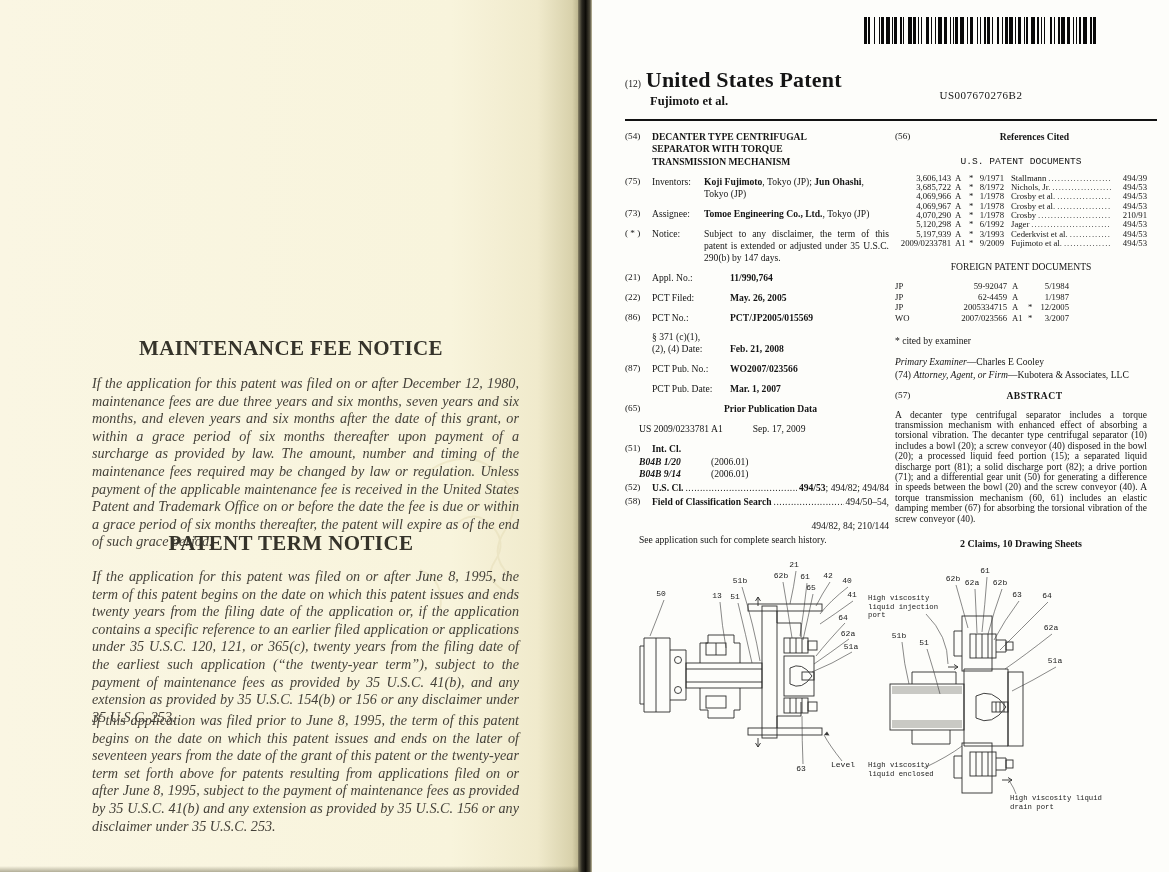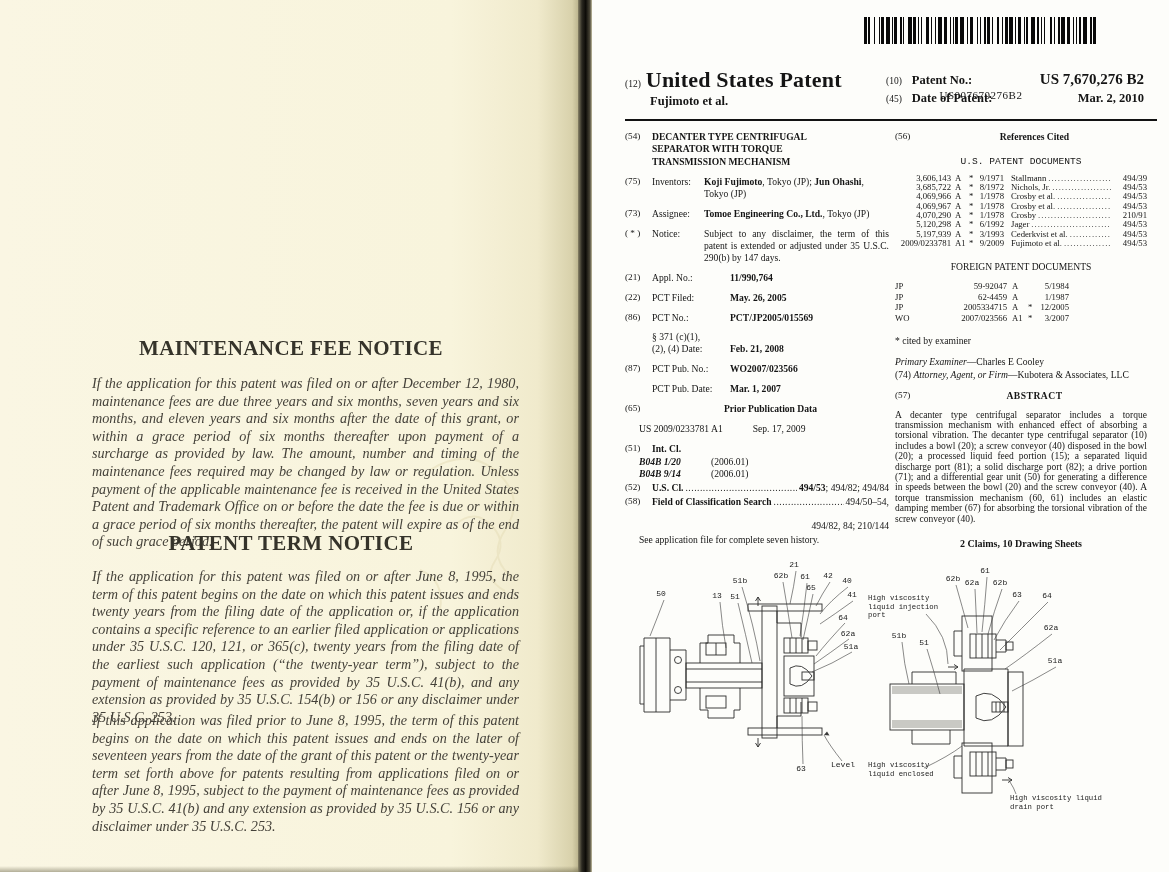--- a/index.html
+++ b/index.html
@@ -187,32 +187,20 @@
   </div>
 
   <div class="hdr-left">
     <div class="line1">
       <span class="hdr-code">(12)</span>
       <span class="hl-title">United States Patent</span>
     </div>
     <div class="hl-sub">Fujimoto et al.</div>
   </div>
 
-  <div class="hdr-right">
-    <div class="hr-row">
-      <span class="hdr-code">(10)</span>
-      <span class="hr-label">Patent No.:</span>
-      <span class="hr-val1">US 7,670,276 B2</span>
-    </div>
-    <div class="hr-row">
-      <span class="hdr-code">(45)</span>
-      <span class="hr-label">Date of Patent:</span>
-      <span class="hr-val2">Mar. 2, 2010</span>
-    </div>
-  </div>
 
   <div class="hdr-rule"></div>
 
   <div class="col col-l">
 
     <div class="bib-row">
       <span class="code">(54)</span>
       <span class="f54-title">DECANTER TYPE CENTRIFUGAL SEPARATOR WITH TORQUE TRANSMISSION MECHANISM</span>
     </div>
 
@@ -295,21 +283,21 @@
       <span><b>494/53</b><span>; 494/82; 494/84</span></span>
     </div>
 
     <div class="bib-row" style="margin-bottom:12px">
       <span class="code">(58)</span>
       <span class="bold">Field of Classification Search</span>
       <span class="dots"></span>
       <span>494/50–54,</span>
     </div>
     <div class="f58-l2">494/82, 84; 210/144</div>
-    <div class="f58-note">See application file for complete seven history.</div>
+    <div class="f58-note">See application such for complete search history.</div>
   </div>
 
   <div class="col col-r">
 
     <div class="bib-row" style="margin-bottom:6px">
       <span class="code">(56)</span>
       <span class="fv center refs-head">References Cited</span>
     </div>
     <div class="center us-head">U.S. PATENT DOCUMENTS</div>
 

